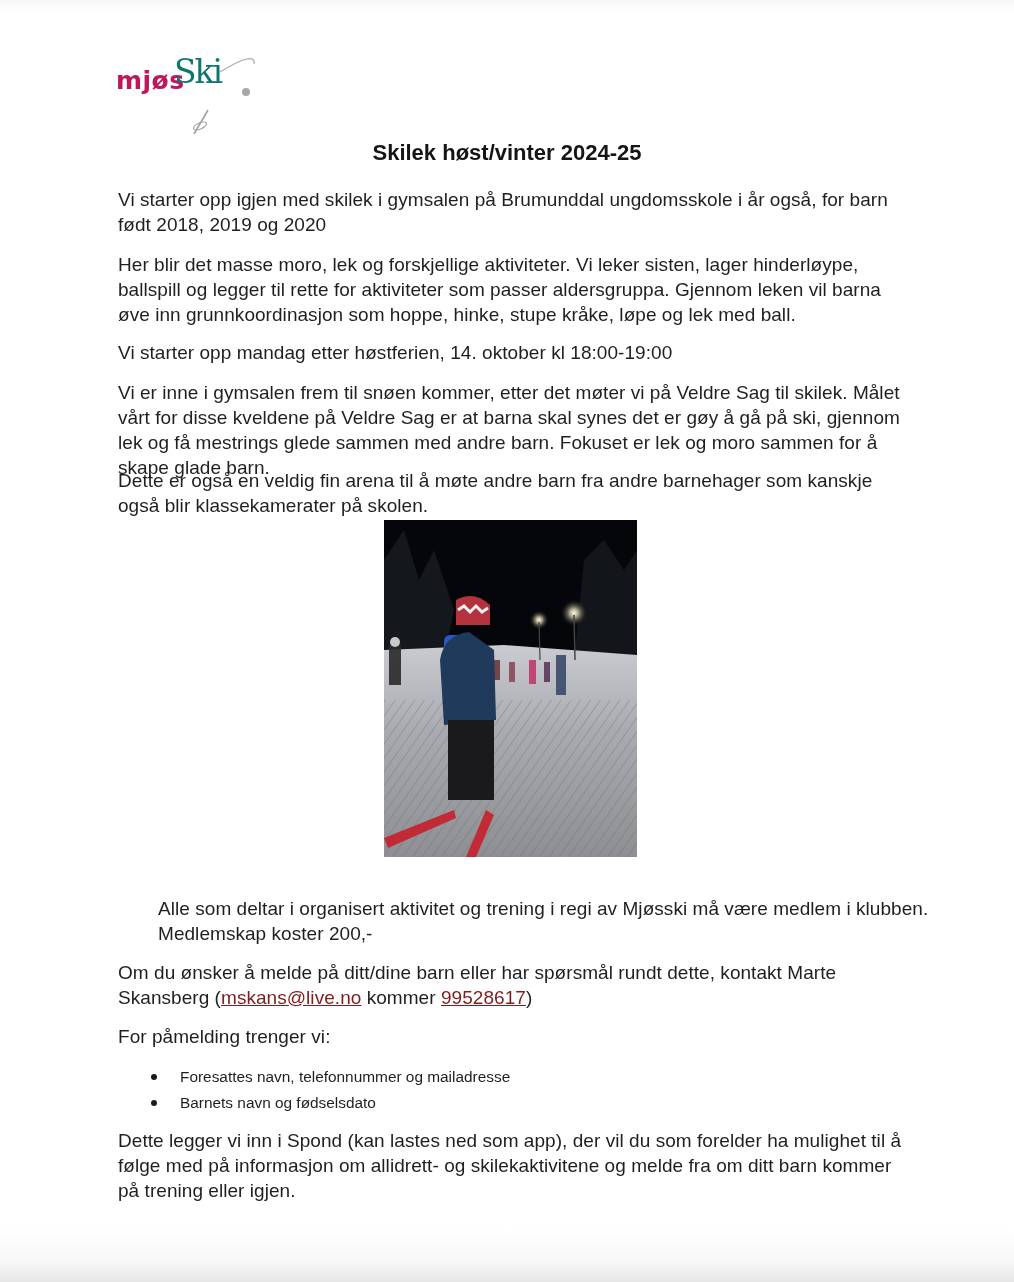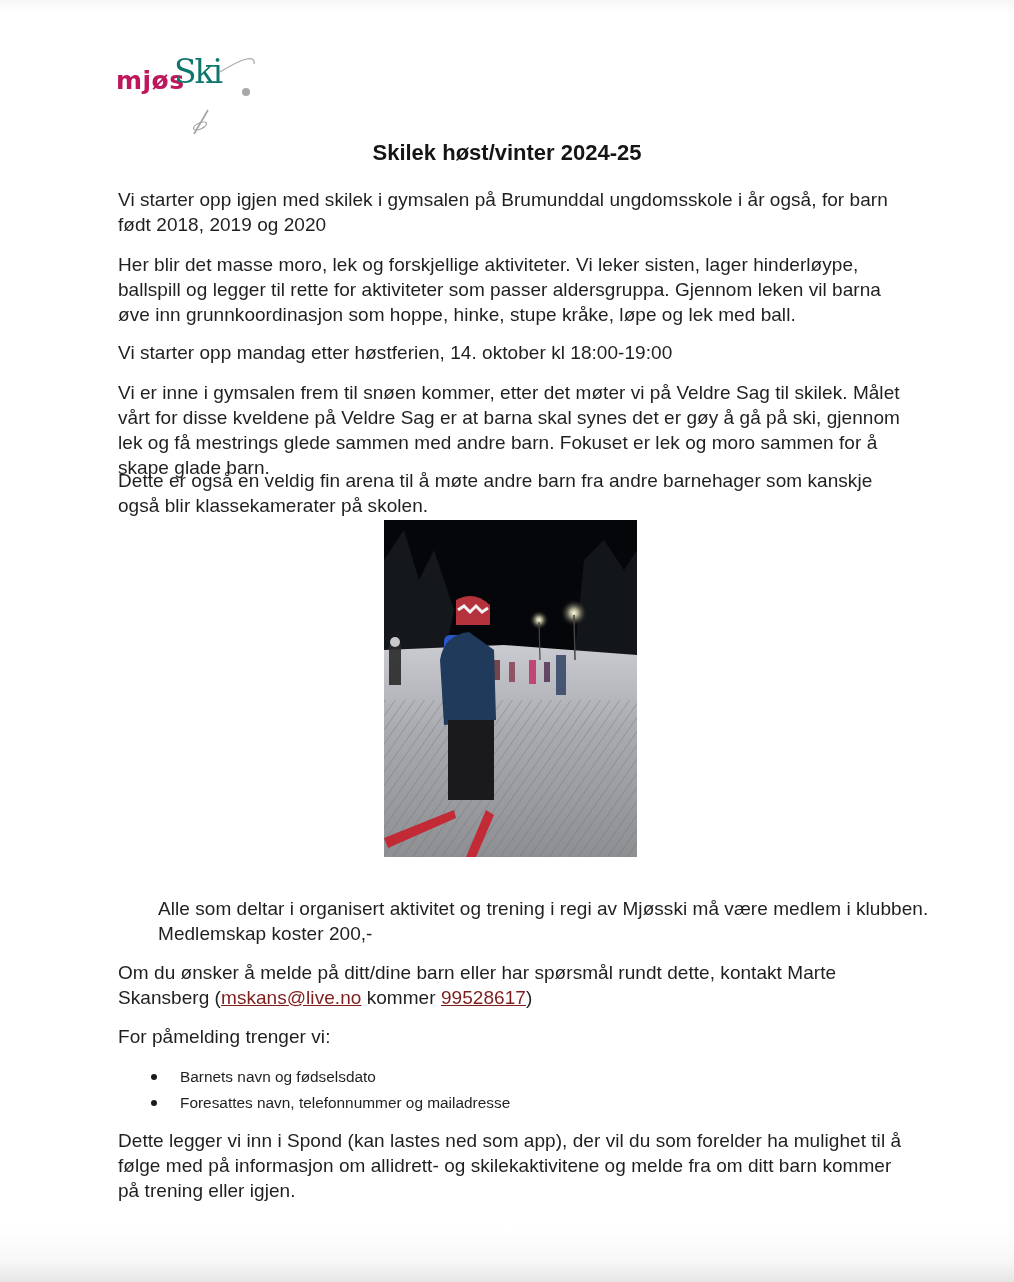--- a/index.html
+++ b/index.html
@@ -119,17 +119,17 @@
   </svg>
 </div>
 
 <p class="para" style="top:896px;margin-left:40px;">Alle som deltar i organisert aktivitet og trening i regi av Mjøsski må være medlem i klubben. Medlemskap koster 200,-</p>
 
 <p class="para" style="top:960px;"><span>Om du ønsker å melde på ditt/dine barn eller har spørsmål rundt dette, kontakt Marte Skansberg (</span><a class="link">mskans@live.no</a><span> kommer </span><a class="link">99528617</a><span>)</span></p>
 
 <p class="para" style="top:1024px;">For påmelding trenger vi:</p>
 
 <ul class="req">
+  <li><span class="bullet"></span><span>Foresattes navn, telefonnummer og mailadresse</span></li>
   <li><span class="bullet"></span><span>Barnets navn og fødselsdato</span></li>
-  <li><span class="bullet"></span><span>Foresattes navn, telefonnummer og mailadresse</span></li>
 </ul>
 
 <p class="para" style="top:1128px;">Dette legger vi inn i Spond (kan lastes ned som app), der vil du som forelder ha mulighet til å følge med på informasjon om allidrett- og skilekaktivitene og melde fra om ditt barn kommer på trening eller igjen.</p>
 
 </body></html>

